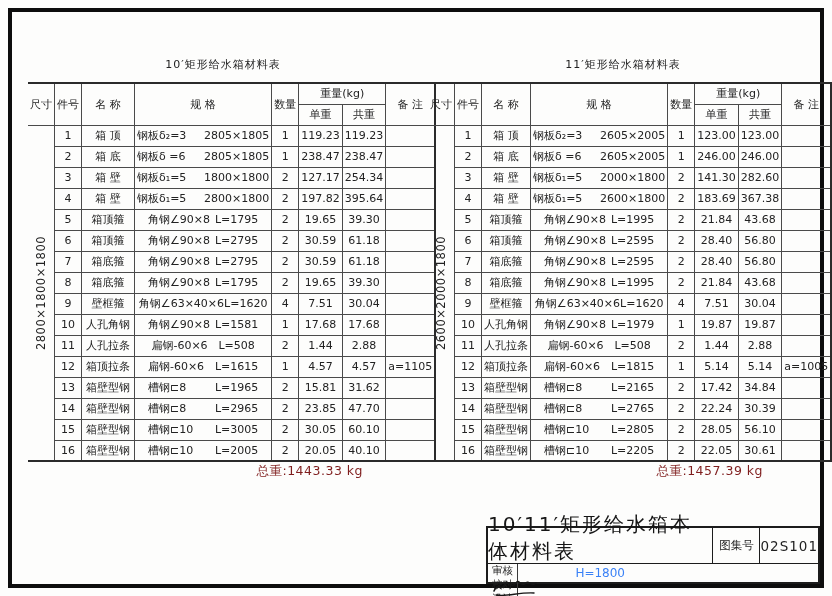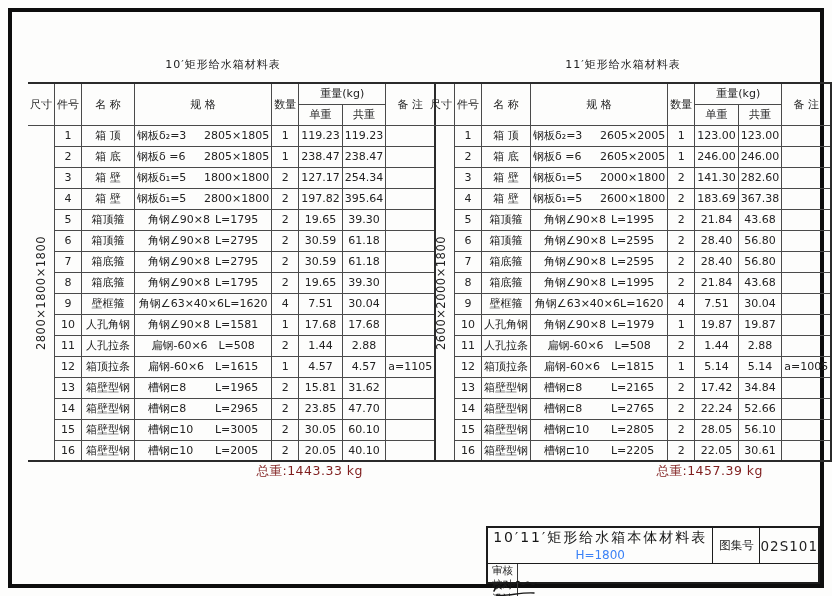--- a/index.html
+++ b/index.html
@@ -50,21 +50,21 @@
   .titleblock{
     position:absolute;left:486px;top:526px;width:334px;height:58px;
     border:2px solid #1c1c1c;box-sizing:border-box;background:#fdfdfc;
     display:flex;flex-direction:column;
   }
   .tb-top{display:flex;flex:1;min-height:0;}
   .tb-main{
     width:230px;border-right:1.5px solid #1c1c1c;box-sizing:border-box;
     display:flex;flex-direction:column;align-items:center;justify-content:center;
   }
-  .tb-main .t1{font-size:14px;letter-spacing:2px;color:#161616;}
+  .tb-main .t1{font-size:20px;letter-spacing:2px;color:#161616;}
   .tb-main .t2{font-size:12px;margin-top:1px;color:#3b82f6;}
   .tb-atlas-label{
     width:48px;border-right:1.5px solid #1c1c1c;box-sizing:border-box;
     display:flex;align-items:center;justify-content:center;font-size:11.5px;
   }
   .tb-atlas-no{
     flex:1;display:flex;align-items:center;justify-content:center;
     font-size:13.5px;letter-spacing:1px;
   }
   .tb-bottom{
@@ -413,21 +413,21 @@
           <td class="c-unit">17.42</td>
           <td class="c-tot">34.84</td>
           <td class="c-note"></td>
         </tr>
         <tr>
           <td class="c-no">14</td>
           <td class="c-name">箱壁型钢</td>
           <td class="c-spec"><span class="mat-part">槽钢⊏8</span><span class="dim-part">L=2765</span></td>
           <td class="c-qty">2</td>
           <td class="c-unit">22.24</td>
-          <td class="c-tot">52.66</td>
+          <td class="c-tot">30.39</td>
           <td class="c-note"></td>
         </tr>
         <tr>
           <td class="c-no">15</td>
           <td class="c-name">箱壁型钢</td>
           <td class="c-spec"><span class="mat-part">槽钢⊏10</span><span class="dim-part">L=2805</span></td>
           <td class="c-qty">2</td>
           <td class="c-unit">28.05</td>
           <td class="c-tot">56.10</td>
           <td class="c-note"></td>

